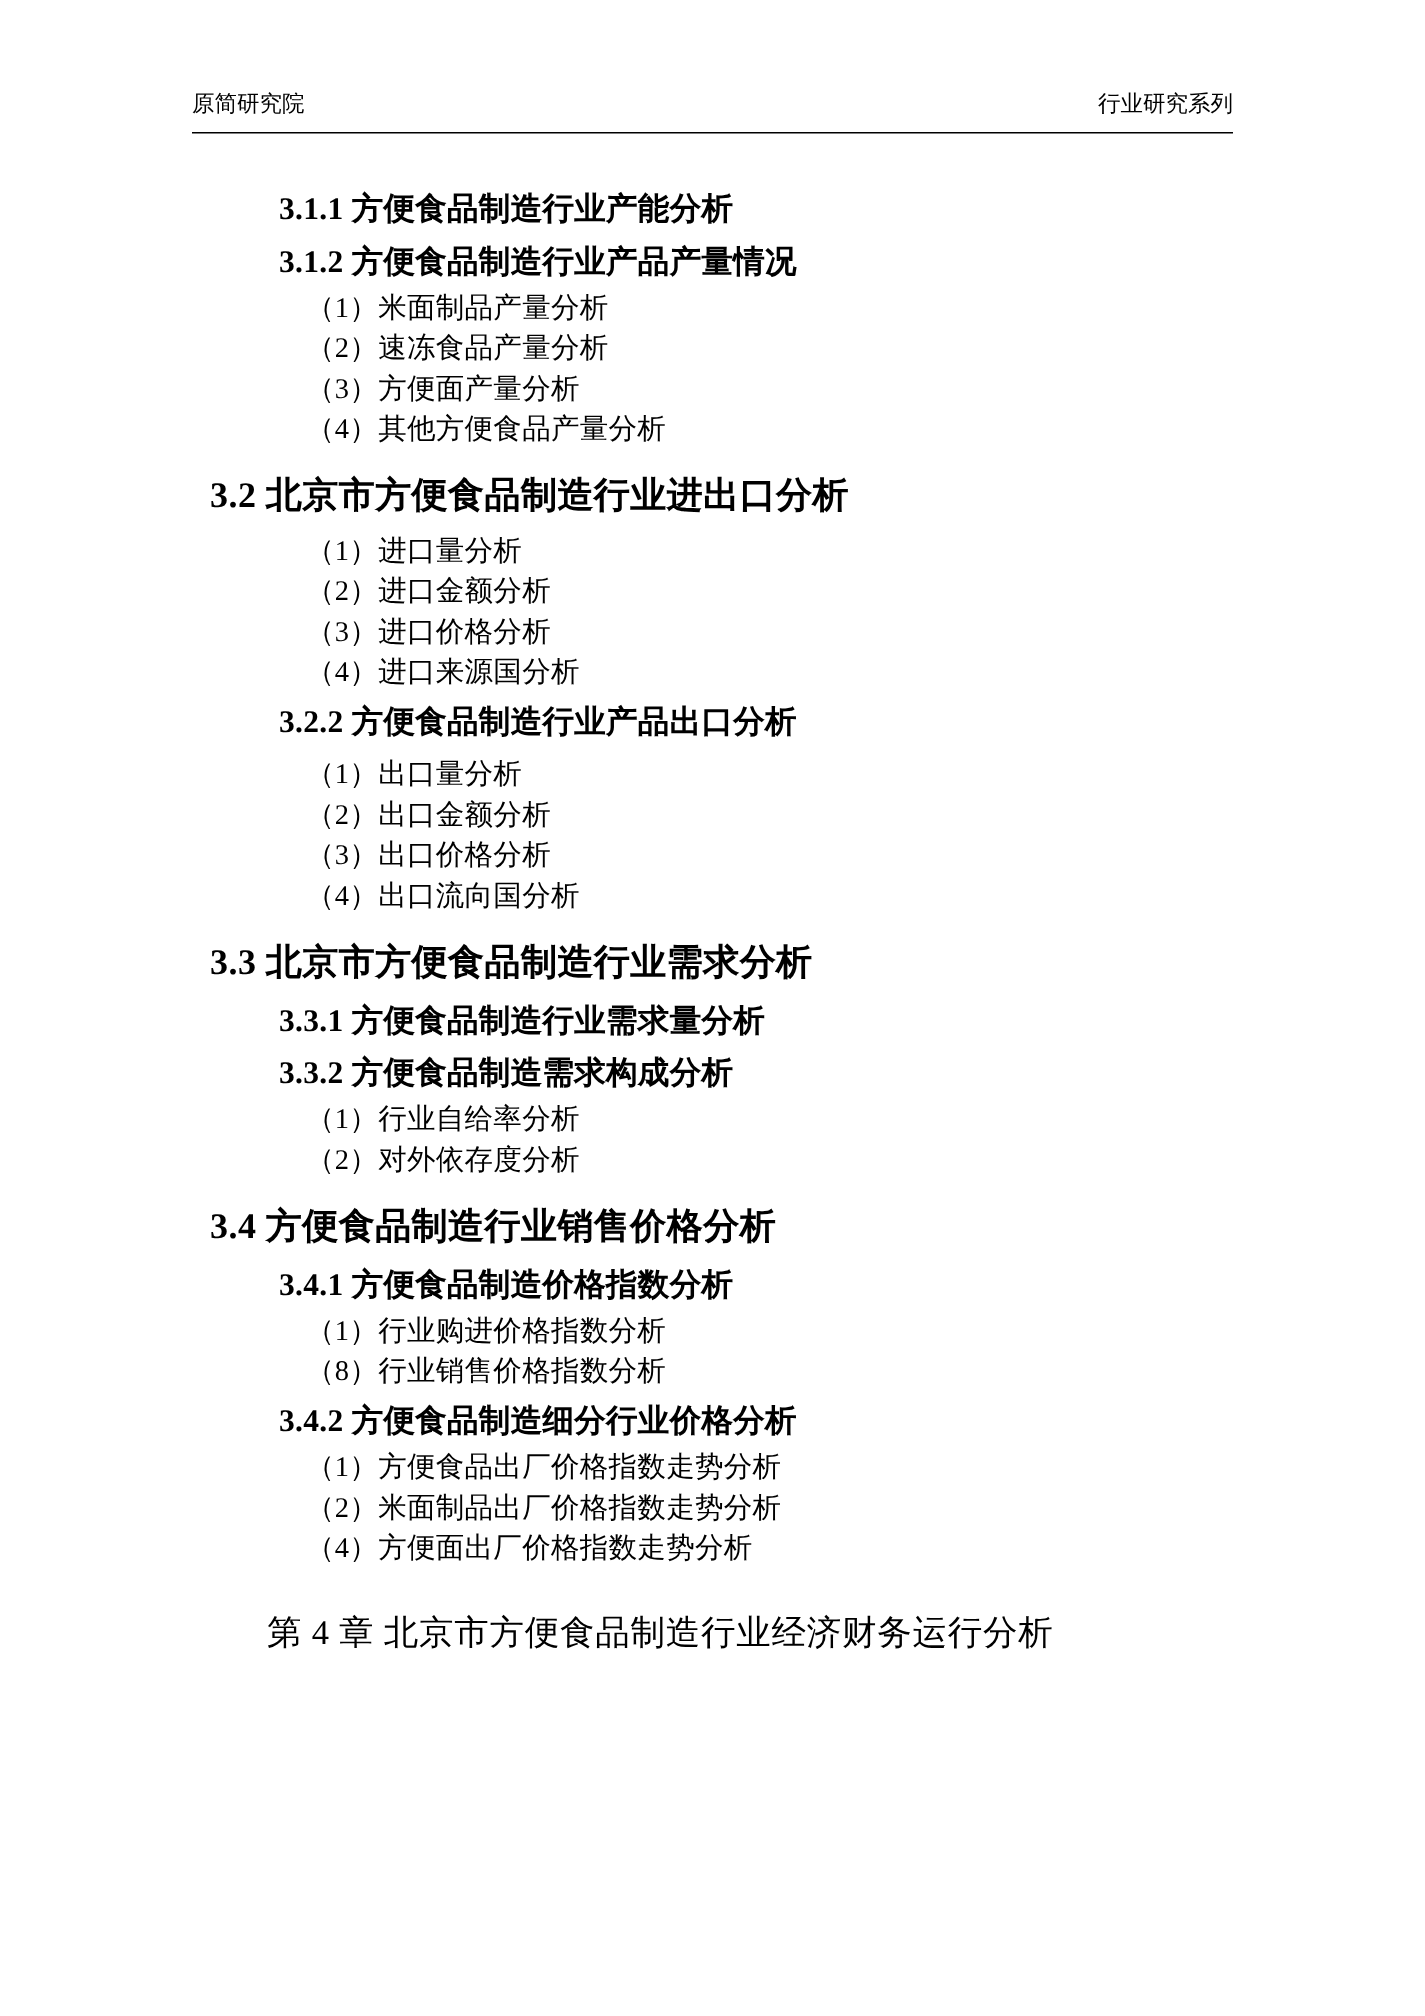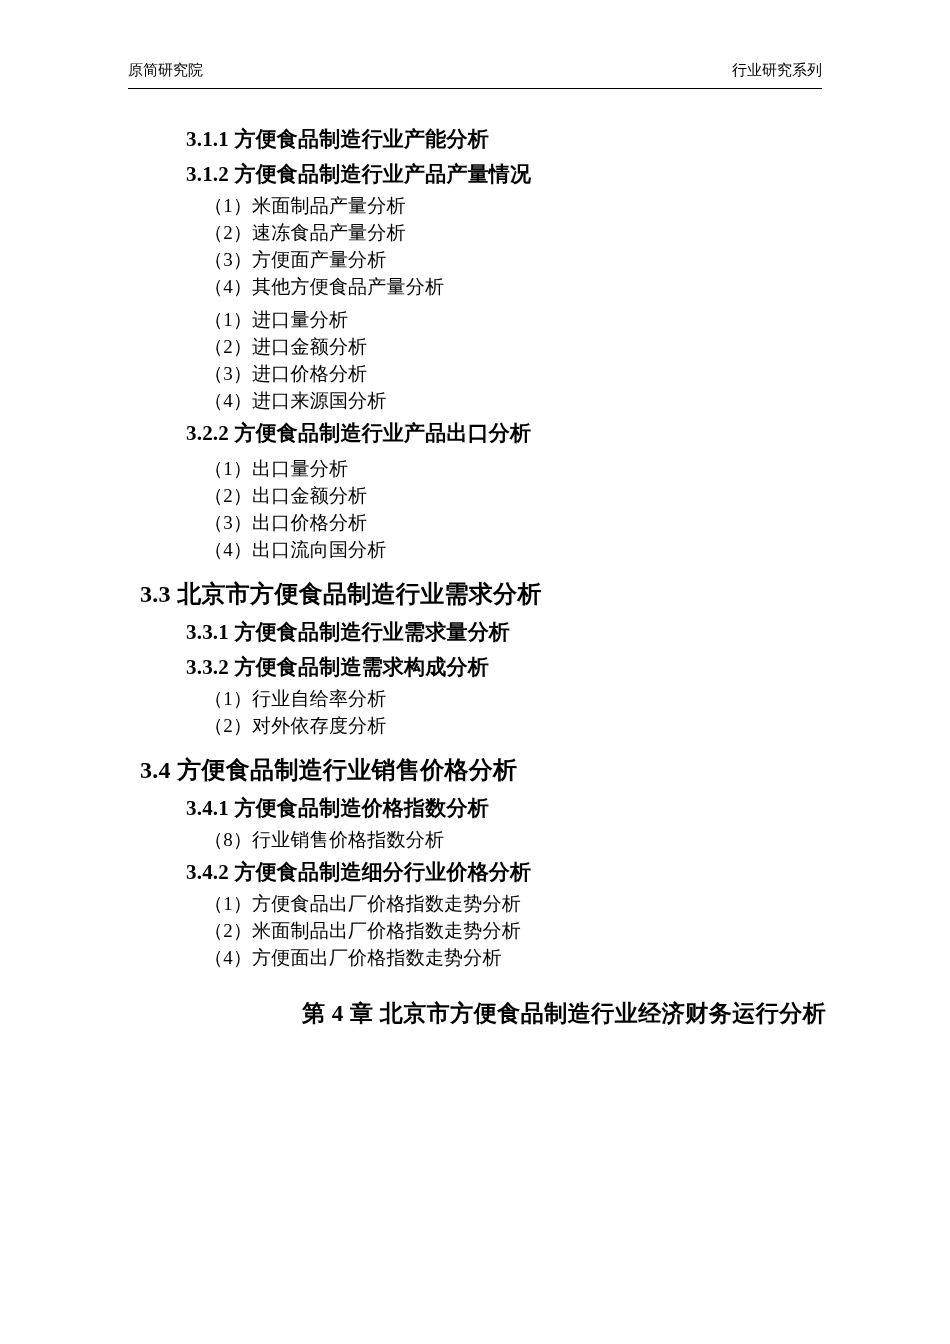--- a/index.html
+++ b/index.html
@@ -67,25 +67,24 @@
   .item {
     font-size: 19px;
     line-height: 27px;
     margin: 0 0 0 204px;
     letter-spacing: 0.2px;
   }
   .gap-top { margin-top: 6px; }
 
   .chapter {
     font-size: 23px;
-    font-weight: bold;
+    font-weight: normal;
     line-height: 34px;
     margin: 26px 0 1px 178px;
     letter-spacing: 0.5px;
-    text-align: center;
   }
 
   
   .footer {
     position: absolute;
     left: 0;
     top: 1248px;
     width: 950px;
     text-align: center;
   }
@@ -112,38 +111,40 @@
 
   <div class="content">
 
     <div class="h2">3.1.1 方便食品制造行业产能分析</div>
     <div class="h2">3.1.2 方便食品制造行业产品产量情况</div>
     <div class="item">（1）米面制品产量分析</div>
     <div class="item">（2）速冻食品产量分析</div>
     <div class="item">（3）方便面产量分析</div>
     <div class="item">（4）其他方便食品产量分析</div>
 
+    <div class="h1">3.2 北京市方便食品制造行业进出口分析</div>
     <div class="item gap-top">（1）进口量分析</div>
     <div class="item">（2）进口金额分析</div>
     <div class="item">（3）进口价格分析</div>
     <div class="item">（4）进口来源国分析</div>
     <div class="h2">3.2.2 方便食品制造行业产品出口分析</div>
     <div class="item gap-top">（1）出口量分析</div>
     <div class="item">（2）出口金额分析</div>
     <div class="item">（3）出口价格分析</div>
     <div class="item">（4）出口流向国分析</div>
 
     <div class="h1">3.3 北京市方便食品制造行业需求分析</div>
     <div class="h2">3.3.1 方便食品制造行业需求量分析</div>
     <div class="h2">3.3.2 方便食品制造需求构成分析</div>
     <div class="item">（1）行业自给率分析</div>
     <div class="item">（2）对外依存度分析</div>
 
     <div class="h1">3.4 方便食品制造行业销售价格分析</div>
     <div class="h2">3.4.1 方便食品制造价格指数分析</div>
+    <div class="item">（1）行业购进价格指数分析</div>
     <div class="item">（8）行业销售价格指数分析</div>
     <div class="h2">3.4.2 方便食品制造细分行业价格分析</div>
     <div class="item">（1）方便食品出厂价格指数走势分析</div>
     <div class="item">（2）米面制品出厂价格指数走势分析</div>
     <div class="item">（4）方便面出厂价格指数走势分析</div>
 
     <div class="chapter">第 4 章   北京市方便食品制造行业经济财务运行分析</div>
   </div>
 
   <div class="footer">

